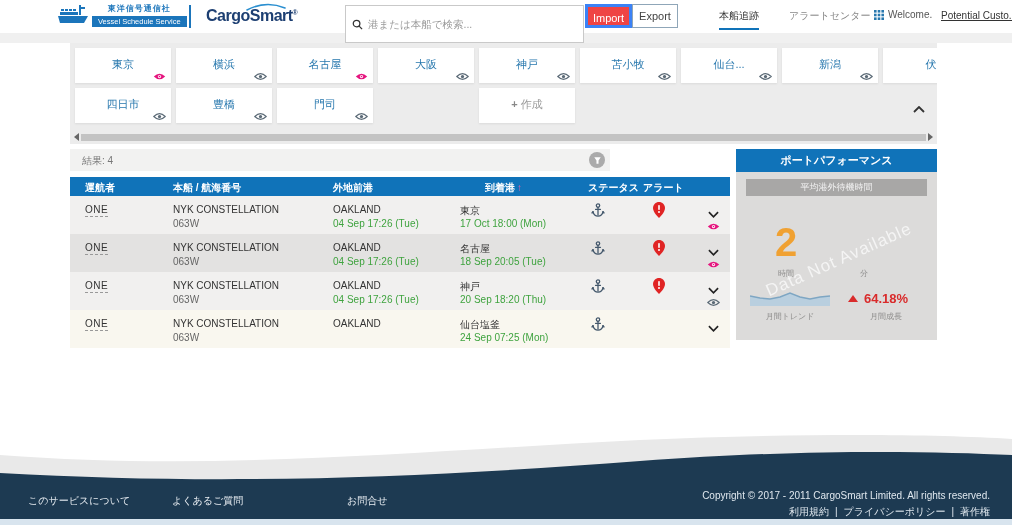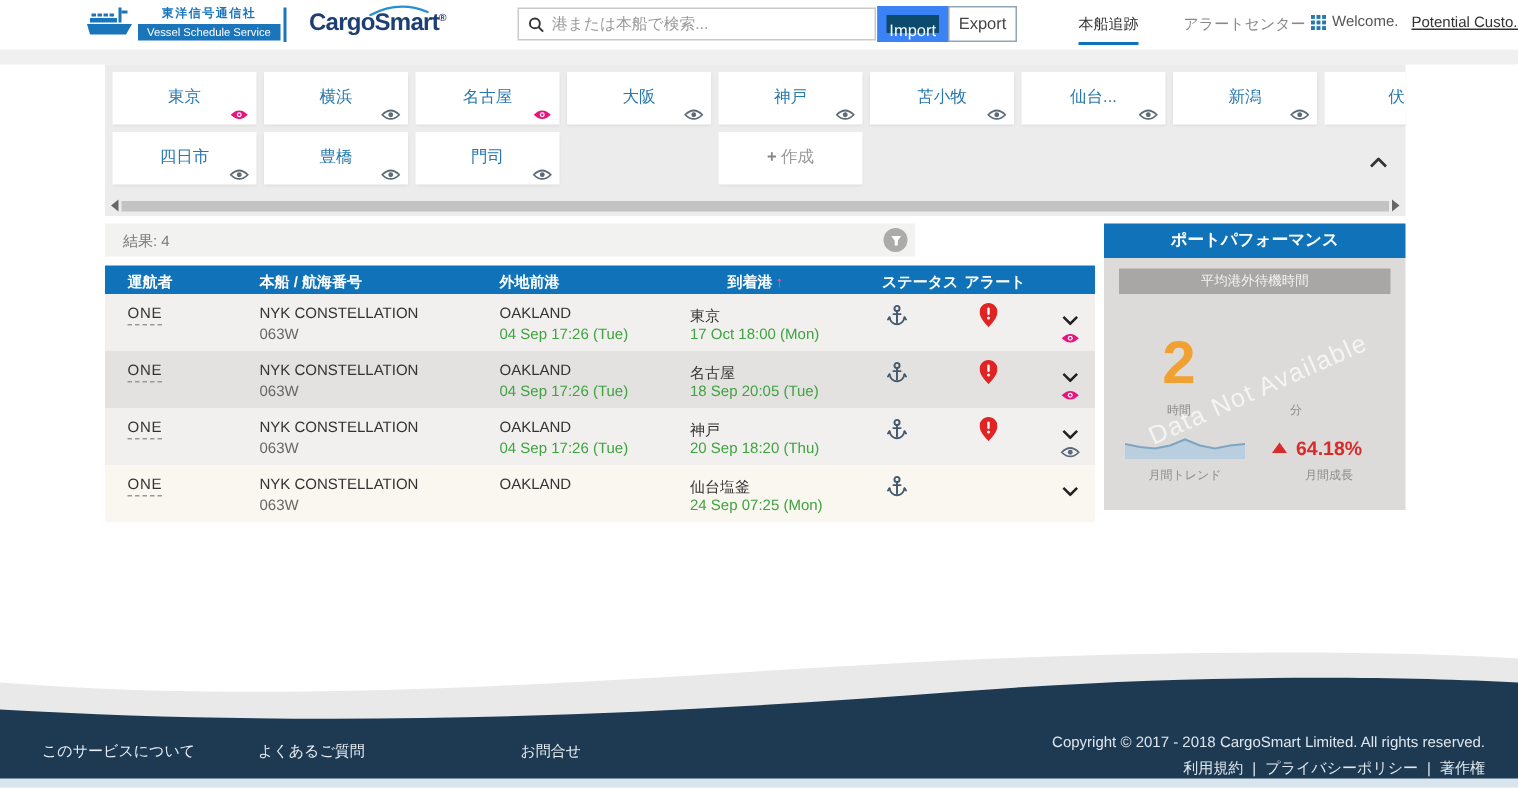--- a/index.html
+++ b/index.html
@@ -10,26 +10,26 @@
   
   .header { position:absolute; top:0; left:0; right:0; height:33px; background:#fff; z-index:5; }
   .logo { position:absolute; left:58px; top:3px; display:flex; align-items:flex-end; gap:4px; }
   .logo-text { text-align:center; }
   .logo-org { color:#1b75bb; font-size:8px; font-weight:bold; letter-spacing:1px; }
   .logo-bar { background:#1b75bb; color:#fff; font-size:7.5px; padding:1px 6px; margin-top:2px; }
   .logo-divider { position:absolute; left:189px; top:5px; width:2px; height:23px; background:#1b75bb; }
   .brand { position:absolute; left:206px; top:7px; font-size:16px; font-weight:bold; color:#1d3f72; letter-spacing:-0.5px; }
   .brand sup { font-size:7px; }
   .brand-swoosh { position:absolute; left:246px; top:3px; }
-  .search { position:absolute; left:345px; top:5px; width:239px; height:22px; border:1px solid #c9c9c9; background:#fff;
+  .search { position:absolute; left:345px; top:5px; width:239px; height:38px; border:1px solid #c9c9c9; background:#fff;
             display:flex; align-items:center; padding:0 6px; gap:5px; }
   .search input { border:none; outline:none; flex:1; font-size:10.5px; color:#444; font-family:"Liberation Sans",sans-serif; background:transparent; }
   .search input::placeholder { color:#9a9a9a; }
   .btn { position:absolute; top:4px; height:24px; font-size:11px; text-align:center; line-height:22px; cursor:pointer; }
-  .btn-import { left:585px; width:47px; background:#0c4a6e; color:#fff; border:6px solid #3b82f6; }
+  .btn-import { left:585px; width:47px; background:#ef4444; color:#fff; border:3px solid #3b82f6; }
   .btn-export { left:632px; width:46px; background:#fff; color:#444; border:1px solid #8fa6b8; }
   .nav-item { position:absolute; top:9px; font-size:10px; color:#888; cursor:pointer; }
   .nav-item.active { color:#333; border-bottom:2px solid #1073b9; padding-bottom:5px; }
   .welcome { position:absolute; left:874px; top:9px; display:flex; gap:4px; align-items:center; font-size:10px; color:#555; }
   .account { position:absolute; left:941px; top:10px; font-size:10px; color:#333; text-decoration:underline; white-space:nowrap; cursor:pointer; }
   .strip { position:absolute; top:33px; left:0; right:0; height:10px; background:#f0f0f0; }
 
   
   .tabs-panel { position:absolute; left:70px; top:43px; width:867px; height:101px; background:#ececec; overflow:hidden; }
   .tab { position:absolute; width:96px; height:35px; background:#fff; box-shadow:0 1px 2px rgba(0,0,0,0.08); cursor:pointer; }
@@ -439,19 +439,19 @@
     </div>
   </div>
 
   <svg class="footer-svg" viewBox="0 0 1012 105" preserveAspectRatio="none">
     <path d="M0,35 C220,52 430,30 640,20 C800,13 935,14 1012,19 L1012,105 L0,105 Z" fill="#e9e9e9"></path>
     <path d="M0,53 C230,66 430,57 640,41 C800,29 930,31 1012,35 L1012,105 L0,105 Z" fill="#1d3a52"></path>
   </svg>
   <div class="f-link" style="left:28px;">このサービスについて</div>
   <div class="f-link" style="left:172px;">よくあるご質問</div>
   <div class="f-link" style="left:347px;">お問合せ</div>
-  <div class="f-copy">Copyright © 2017 - 2018 CargoSmart Limited. All rights reserved.</div>
+  <div class="f-copy">Copyright © 2017 - 2011 CargoSmart Limited. All rights reserved.</div>
   <div class="f-legal">
     <span>利用規約</span><span class="f-sep">|</span><span>プライバシーポリシー</span><span class="f-sep">|</span><span>著作権</span>
   </div>
   <div class="bottom-strip"></div>
 
 </div>
 
 </body></html>

